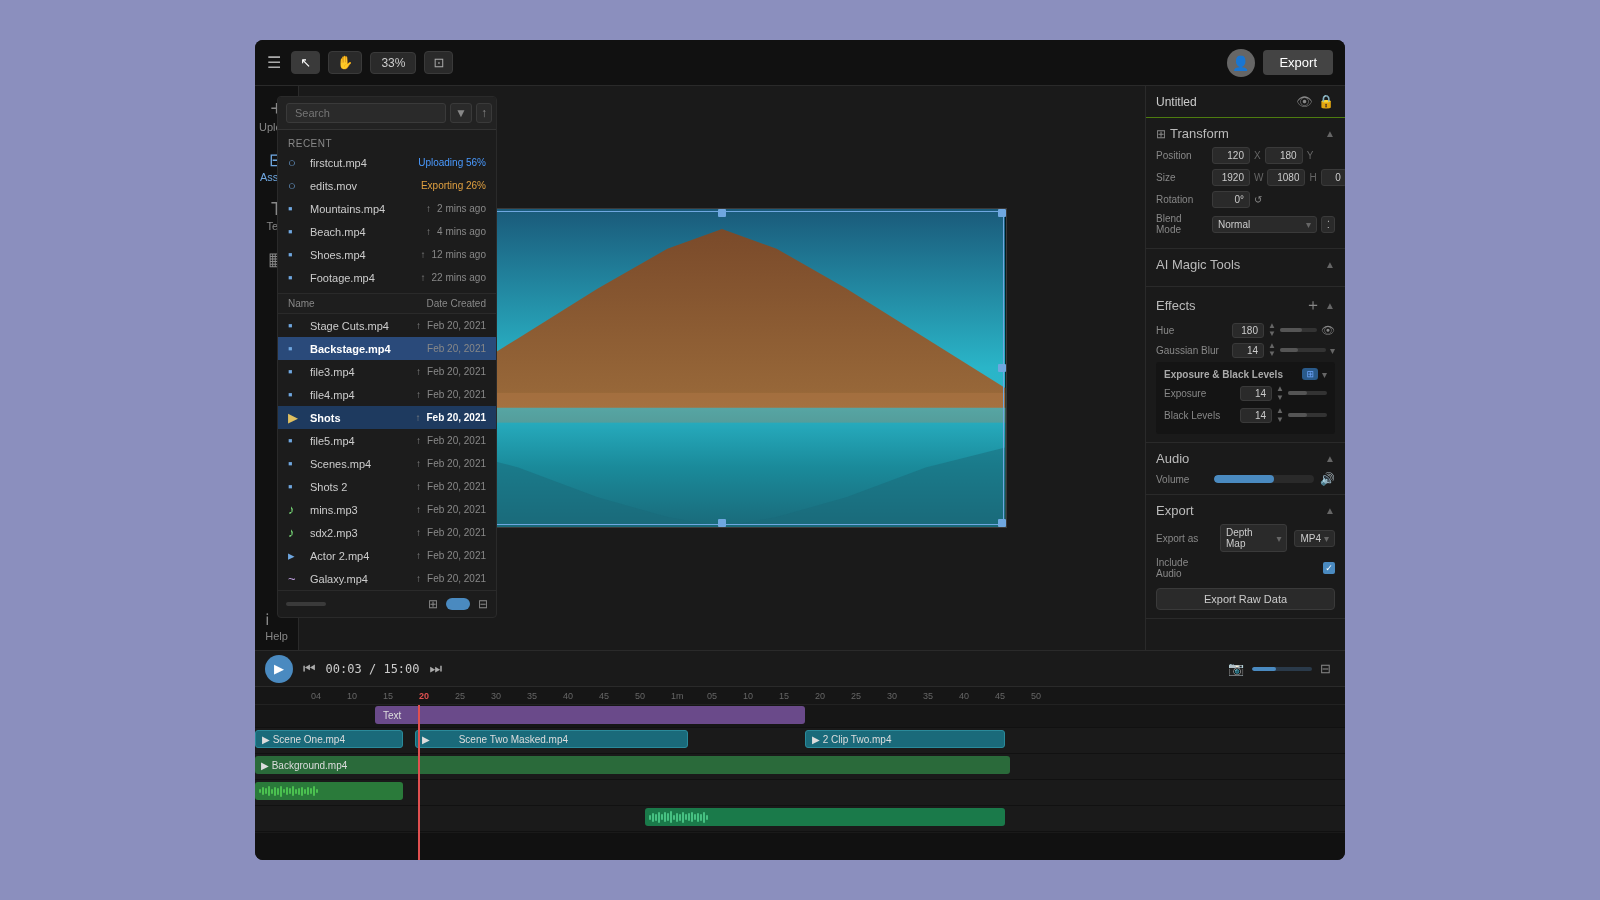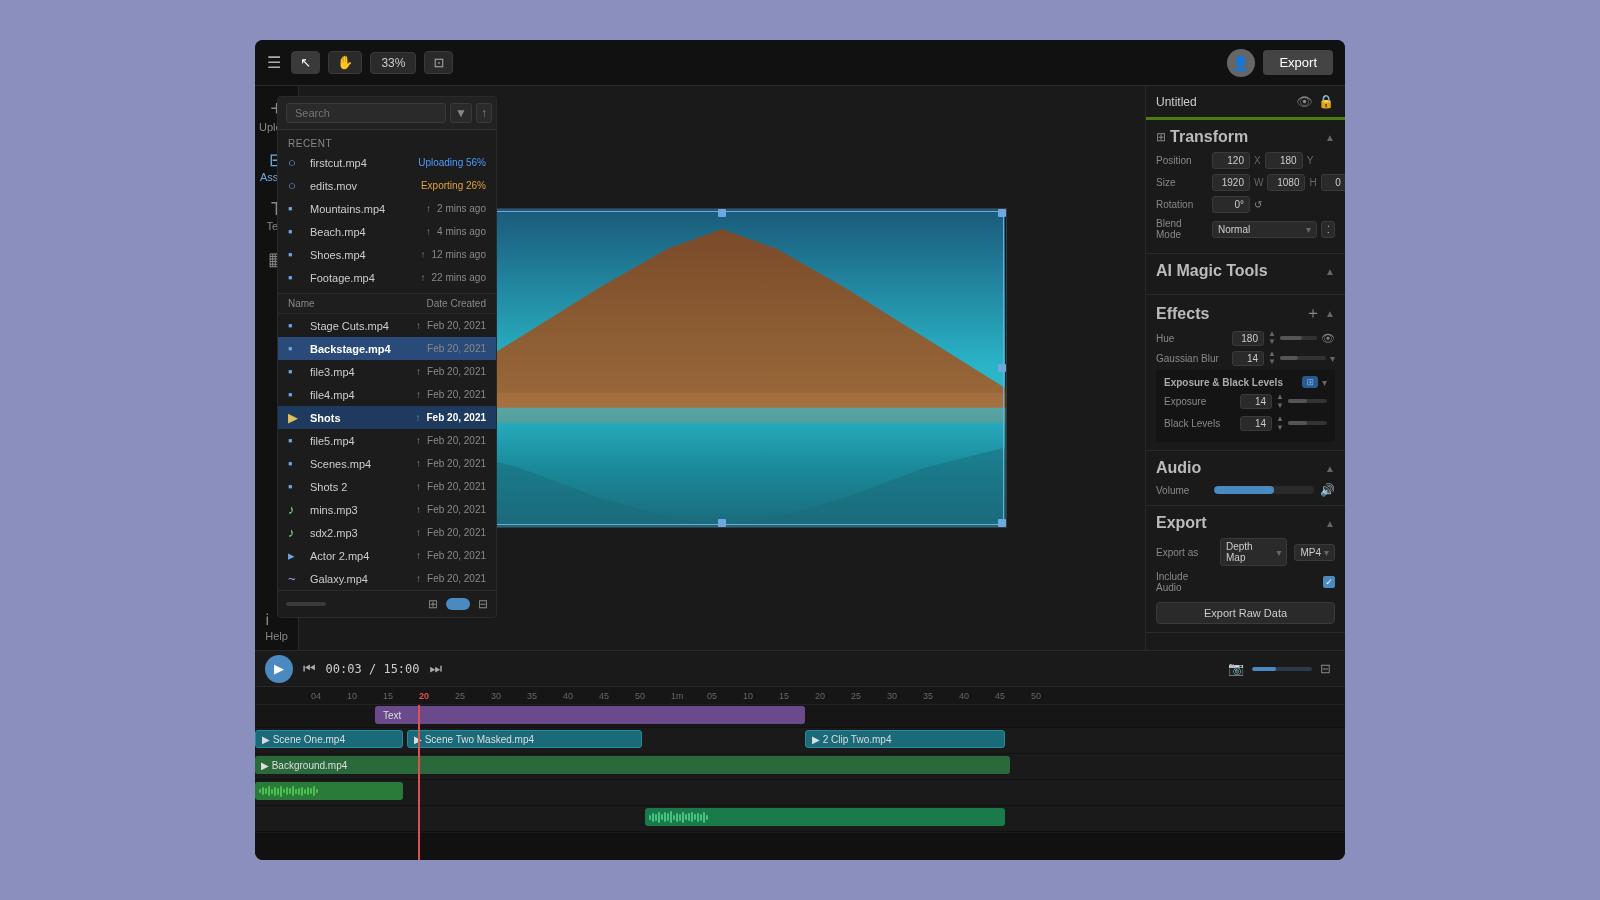--- a/index.html
+++ b/index.html
@@ -212,21 +212,21 @@
       display: flex;
       flex-direction: column;
       overflow-y: auto;
       flex-shrink: 0;
     }
 
     .panel-section { border-bottom: 1px solid #2a2a2a; padding: 8px 10px; }
     .panel-section-header {
       display: flex; align-items: center; margin-bottom: 6px; cursor: pointer;
     }
-    .panel-section-title { color: #bbb; font-size: 16px; font-weight: 700; flex: 1; }
+    .panel-section-title { color: #bbb; font-size: 13px; font-weight: 400; flex: 1; }
     .panel-section-add { color: #888; font-size: 16px; cursor: pointer; margin-right: 4px; }
 
     .prop-row { display: flex; align-items: center; margin-bottom: 5px; gap: 4px; }
     .prop-label { color: #888; font-size: 10px; width: 52px; flex-shrink: 0; }
     .prop-input {
       background: #2a2a2a;
       border: 1px solid #3a3a3a;
       color: #ccc;
       border-radius: 3px;
       padding: 2px 5px;
@@ -341,21 +341,21 @@
       background: #e05050;
       z-index: 10;
       pointer-events: none;
     }
 
     
     .right-panel-top {
       display: flex;
       align-items: center;
       padding: 8px 10px;
-      border-bottom: 3px solid #4d7c0f;
+      border-bottom: 1px solid #4d7c0f;
       gap: 6px;
     }
     .panel-top-title { color: #ccc; font-size: 12px; flex: 1; font-weight: 500; }
     .panel-top-icons { display: flex; gap: 6px; }
     .panel-top-icon { color: #888; font-size: 13px; cursor: pointer; }
 
     
     ::-webkit-scrollbar { width: 4px; height: 4px; }
     ::-webkit-scrollbar-track { background: #1a1a1a; }
     ::-webkit-scrollbar-thumb { background: #3a3a3a; border-radius: 2px; }
@@ -846,21 +846,21 @@
           </div>
         </div>
       </div>
 
       <div class="track-row" style="height:26px;">
         <div class="track-main" style="background:#1a1a1a;height:24px;position:relative;">
           <div class="video-clip clip-teal" style="left:0;width:148px;">
             <span style="margin-right:3px;font-size:10px;">▶</span>
             <span>Scene One.mp4</span>
           </div>
-          <div class="video-clip clip-teal" style="left:152px;width:235px;">
+          <div class="video-clip clip-teal" style="left:160px;width:273px;gap:26px;">
             <span style="margin-right:3px;font-size:10px;">▶</span>
             <span>Scene Two Masked.mp4</span>
           </div>
           <div class="video-clip clip-teal" style="left:550px;width:200px;">
             <span style="margin-right:3px;font-size:10px;">▶</span>
             <span>2 Clip Two.mp4</span>
           </div>
         </div>
       </div>
 

